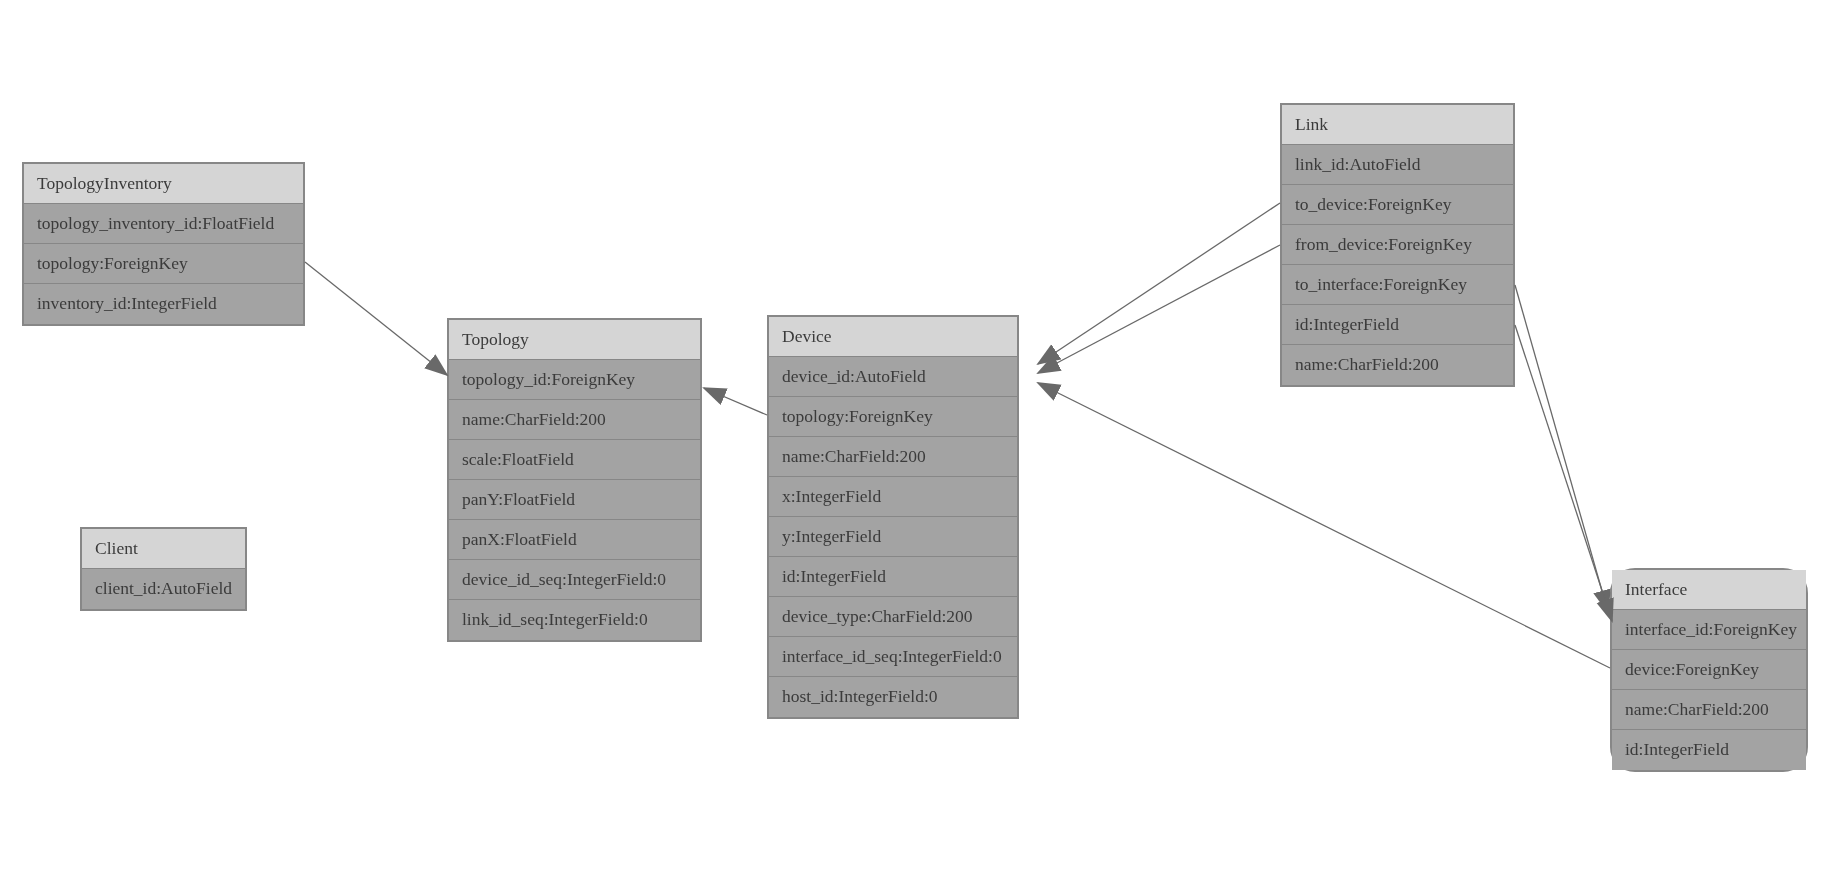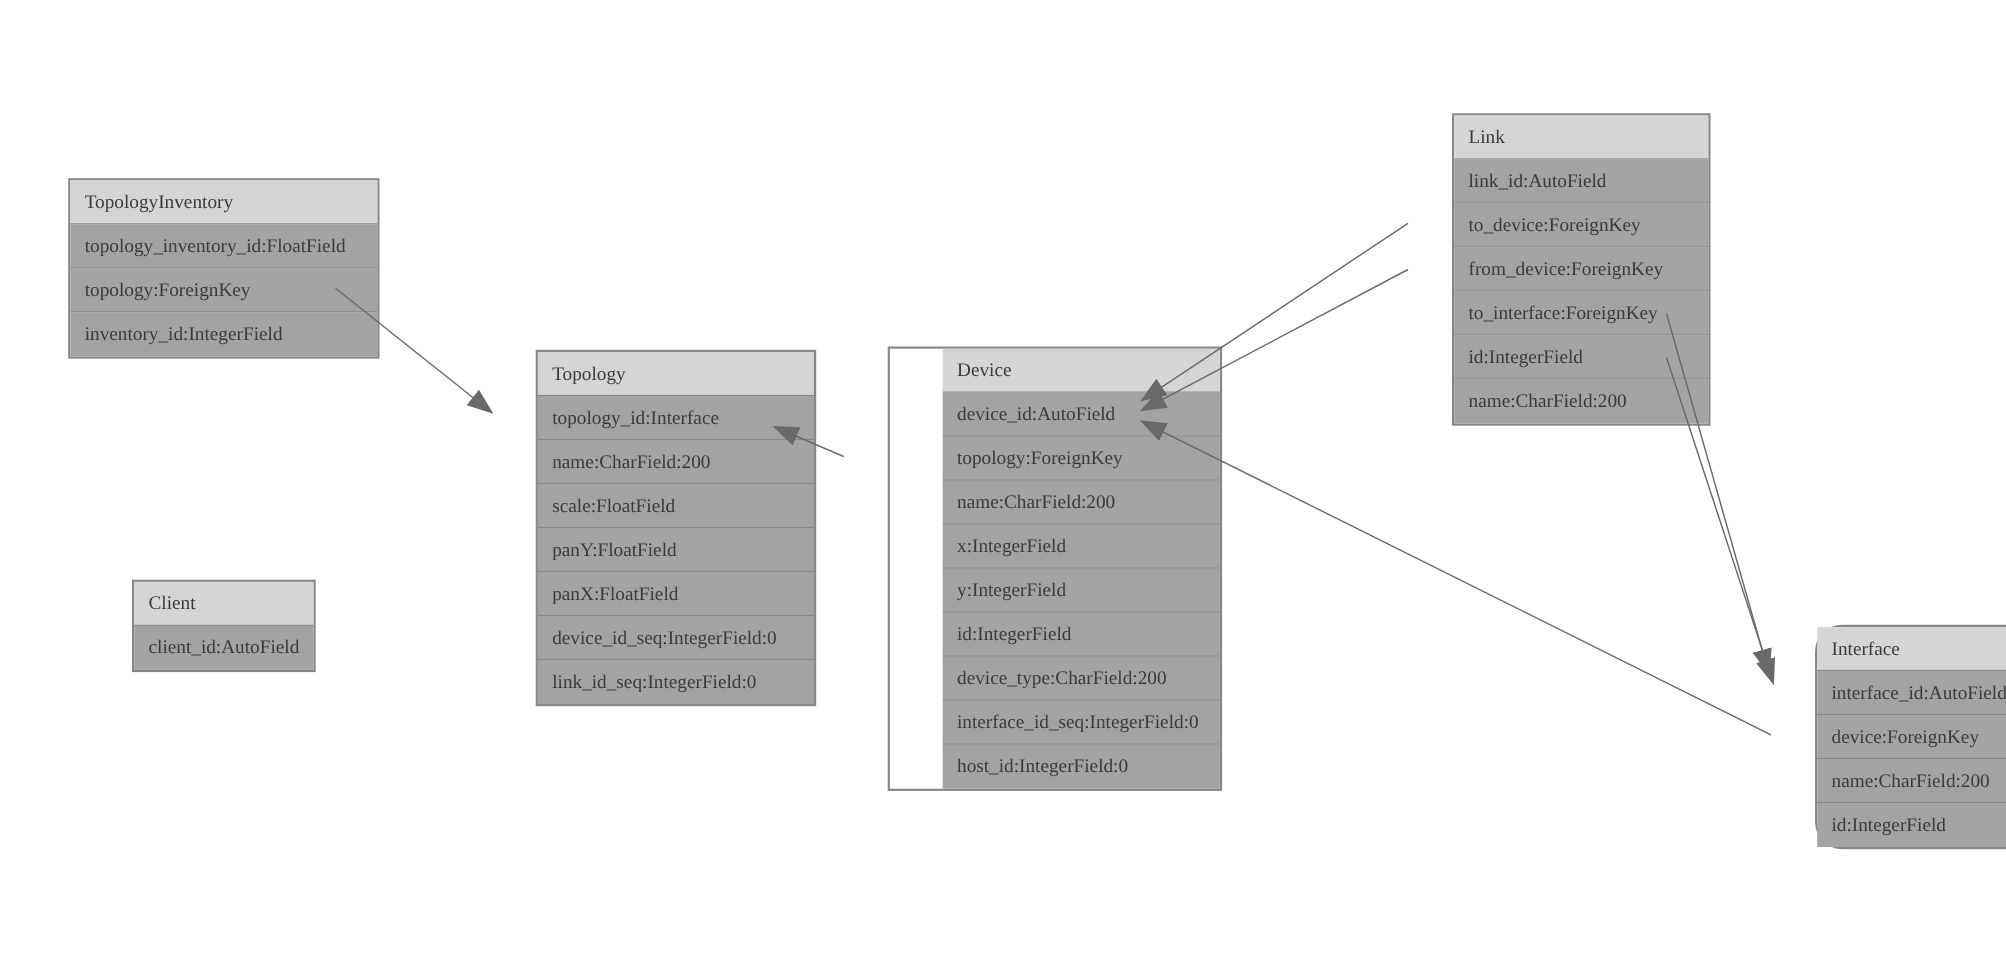--- a/index.html
+++ b/index.html
@@ -24,21 +24,20 @@
     pointer-events: none;
     z-index: 2;
   }
   .entity {
     position: absolute;
     box-sizing: border-box;
     border: 2px solid #878787;
     background: #ffffff;
     z-index: 1;
     font-size: 17.5px;
-    margin-left: 40px;
   }
   .entity-header {
     box-sizing: border-box;
     height: 40px;
     line-height: 38px;
     padding-left: 13px;
     background: #d5d5d5;
     border-bottom: 1px solid #878787;
     white-space: nowrap;
     overflow: hidden;
@@ -79,35 +78,35 @@
 
   <div class="entity" style="left:22px; top:162px; width:283px;">
     <div class="entity-header">TopologyInventory</div>
     <div class="entity-row">topology_inventory_id:FloatField</div>
     <div class="entity-row">topology:ForeignKey</div>
     <div class="entity-row">inventory_id:IntegerField</div>
   </div>
 
   <div class="entity" style="left:447px; top:318px; width:255px;">
     <div class="entity-header">Topology</div>
-    <div class="entity-row">topology_id:Interface</div>
+    <div class="entity-row">topology_id:ForeignKey</div>
     <div class="entity-row">name:CharField:200</div>
     <div class="entity-row">scale:FloatField</div>
     <div class="entity-row">panY:FloatField</div>
     <div class="entity-row">panX:FloatField</div>
     <div class="entity-row">device_id_seq:IntegerField:0</div>
     <div class="entity-row">link_id_seq:IntegerField:0</div>
   </div>
 
   <div class="entity" style="left:80px; top:527px; width:167px;">
     <div class="entity-header">Client</div>
     <div class="entity-row">client_id:AutoField</div>
   </div>
 
-  <div class="entity" style="left:767px; top:315px; width:304px;padding-left:48px;">
+  <div class="entity" style="left:767px; top:315px; width:252px;">
     <div class="entity-header">Device</div>
     <div class="entity-row">device_id:AutoField</div>
     <div class="entity-row">topology:ForeignKey</div>
     <div class="entity-row">name:CharField:200</div>
     <div class="entity-row">x:IntegerField</div>
     <div class="entity-row">y:IntegerField</div>
     <div class="entity-row">id:IntegerField</div>
     <div class="entity-row">device_type:CharField:200</div>
     <div class="entity-row">interface_id_seq:IntegerField:0</div>
     <div class="entity-row">host_id:IntegerField:0</div>
@@ -118,19 +117,19 @@
     <div class="entity-row">link_id:AutoField</div>
     <div class="entity-row">to_device:ForeignKey</div>
     <div class="entity-row">from_device:ForeignKey</div>
     <div class="entity-row">to_interface:ForeignKey</div>
     <div class="entity-row">id:IntegerField</div>
     <div class="entity-row">name:CharField:200</div>
   </div>
 
   <div class="entity" style="left:1610px; top:568px; width:198px;border-radius:25px;">
     <div class="entity-header">Interface</div>
-    <div class="entity-row">interface_id:AutoField</div>
+    <div class="entity-row">interface_id:ForeignKey</div>
     <div class="entity-row">device:ForeignKey</div>
     <div class="entity-row">name:CharField:200</div>
     <div class="entity-row">id:IntegerField</div>
   </div>
 
 </div>
 
 </body></html>

